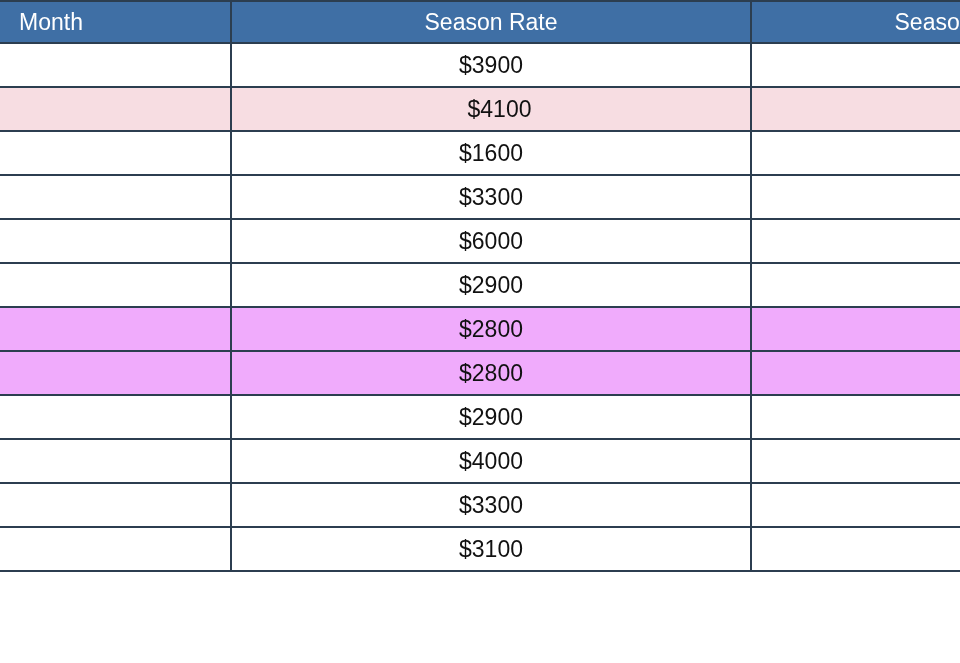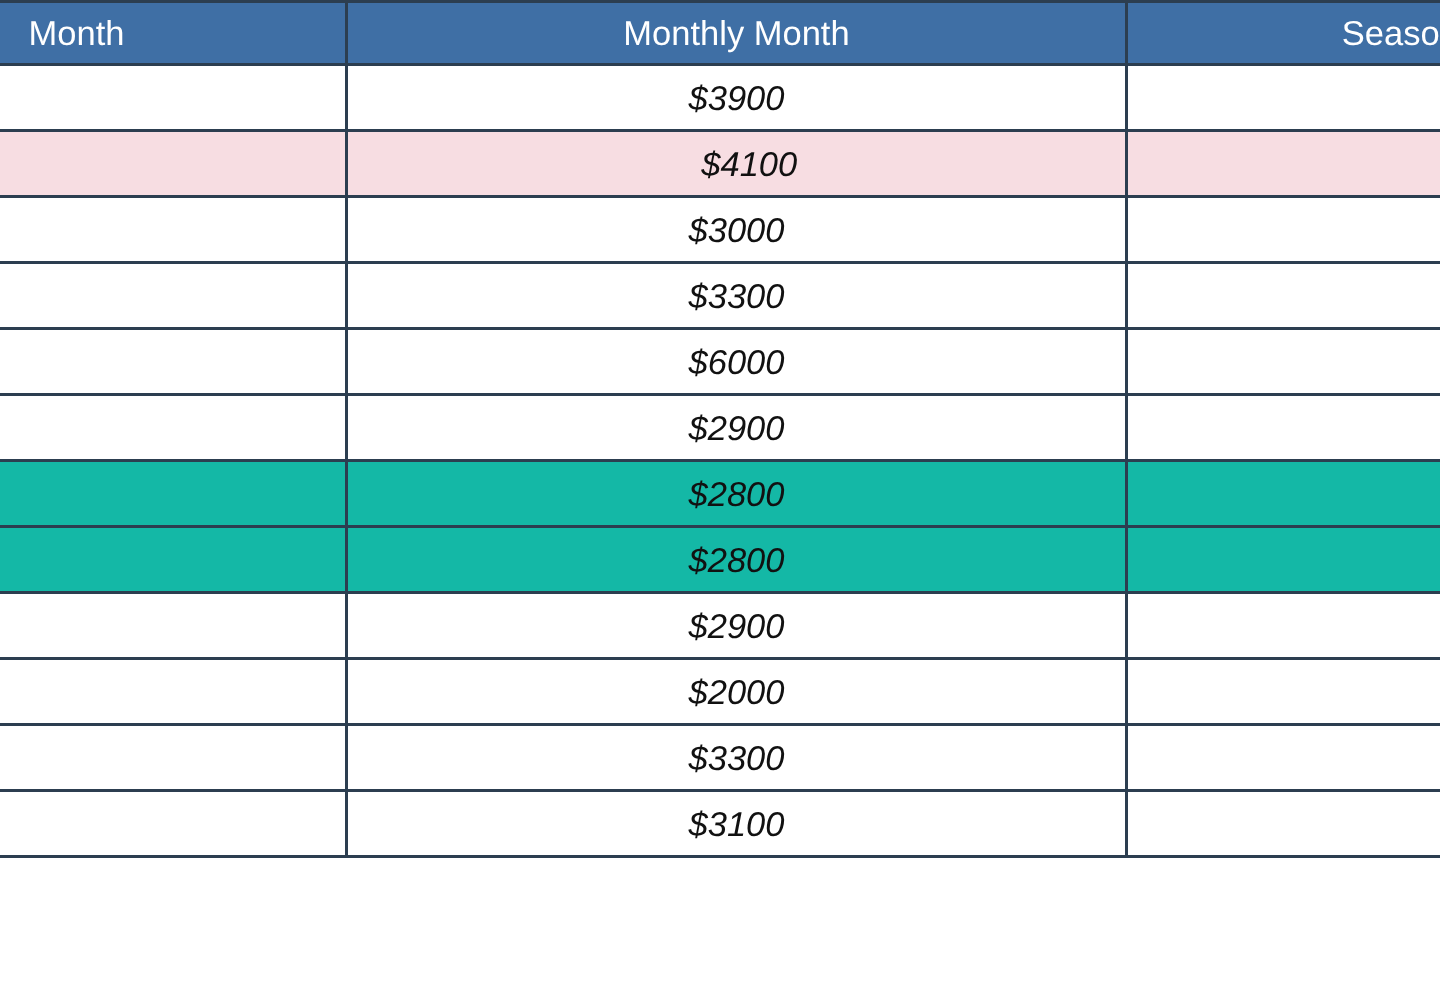--- a/index.html
+++ b/index.html
@@ -48,68 +48,67 @@
     height: 40px;
     line-height: 40px;
     border-color: #2c3e50;
   }
   td.month {
     text-align: left;
     padding-left: 14px;
   }
   td.rate {
     text-align: center;
-    font-style: italic;
   }
   td.note {
     text-align: right;
     padding-right: 14px;
   }
   tr.hl-peak td {
     background: #f7dde2;
     padding-left: 17px;
   }
   tr.hl-low td {
-    background: #14b8a6;
+    background: #f0abfc;
   }
   tr.plain td {
     background: #ffffff;
   }
 </style>
 </head>
 <body>
 
 <div class="sheet">
   <table class="rate-table">
     <colgroup>
       <col class="c-month">
       <col class="c-rate">
       <col class="c-note">
     </colgroup>
     <thead>
       <tr>
         <th>Month</th>
-        <th>Monthly Month</th>
+        <th>Season Rate</th>
         <th>Season Note</th>
       </tr>
     </thead>
     <tbody id="table-body">
         <tr class="plain">
           <td class="month">January</td>
           <td class="rate">$3900</td>
           <td class="note">High Season</td>
         </tr>
         <tr class="hl-peak">
           <td class="month">February</td>
           <td class="rate">$4100</td>
           <td class="note">Peak Season</td>
         </tr>
         <tr class="plain">
           <td class="month">March</td>
-          <td class="rate">$3000</td>
+          <td class="rate">$1600</td>
           <td class="note">Spring Shoulder</td>
         </tr>
         <tr class="plain">
           <td class="month">April</td>
           <td class="rate">$3300</td>
           <td class="note">Great Value</td>
         </tr>
         <tr class="plain">
           <td class="month">May</td>
           <td class="rate">$6000</td>
@@ -130,21 +129,21 @@
           <td class="rate">$2800</td>
           <td class="note">Lowest Rate</td>
         </tr>
         <tr class="plain">
           <td class="month">September</td>
           <td class="rate">$2900</td>
           <td class="note">Low Season</td>
         </tr>
         <tr class="plain">
           <td class="month">October</td>
-          <td class="rate">$2000</td>
+          <td class="rate">$4000</td>
           <td class="note">Fall Value</td>
         </tr>
         <tr class="plain">
           <td class="month">November</td>
           <td class="rate">$3300</td>
           <td class="note">Holiday Shoulder</td>
         </tr>
         <tr class="plain">
           <td class="month">December</td>
           <td class="rate">$3100</td>

